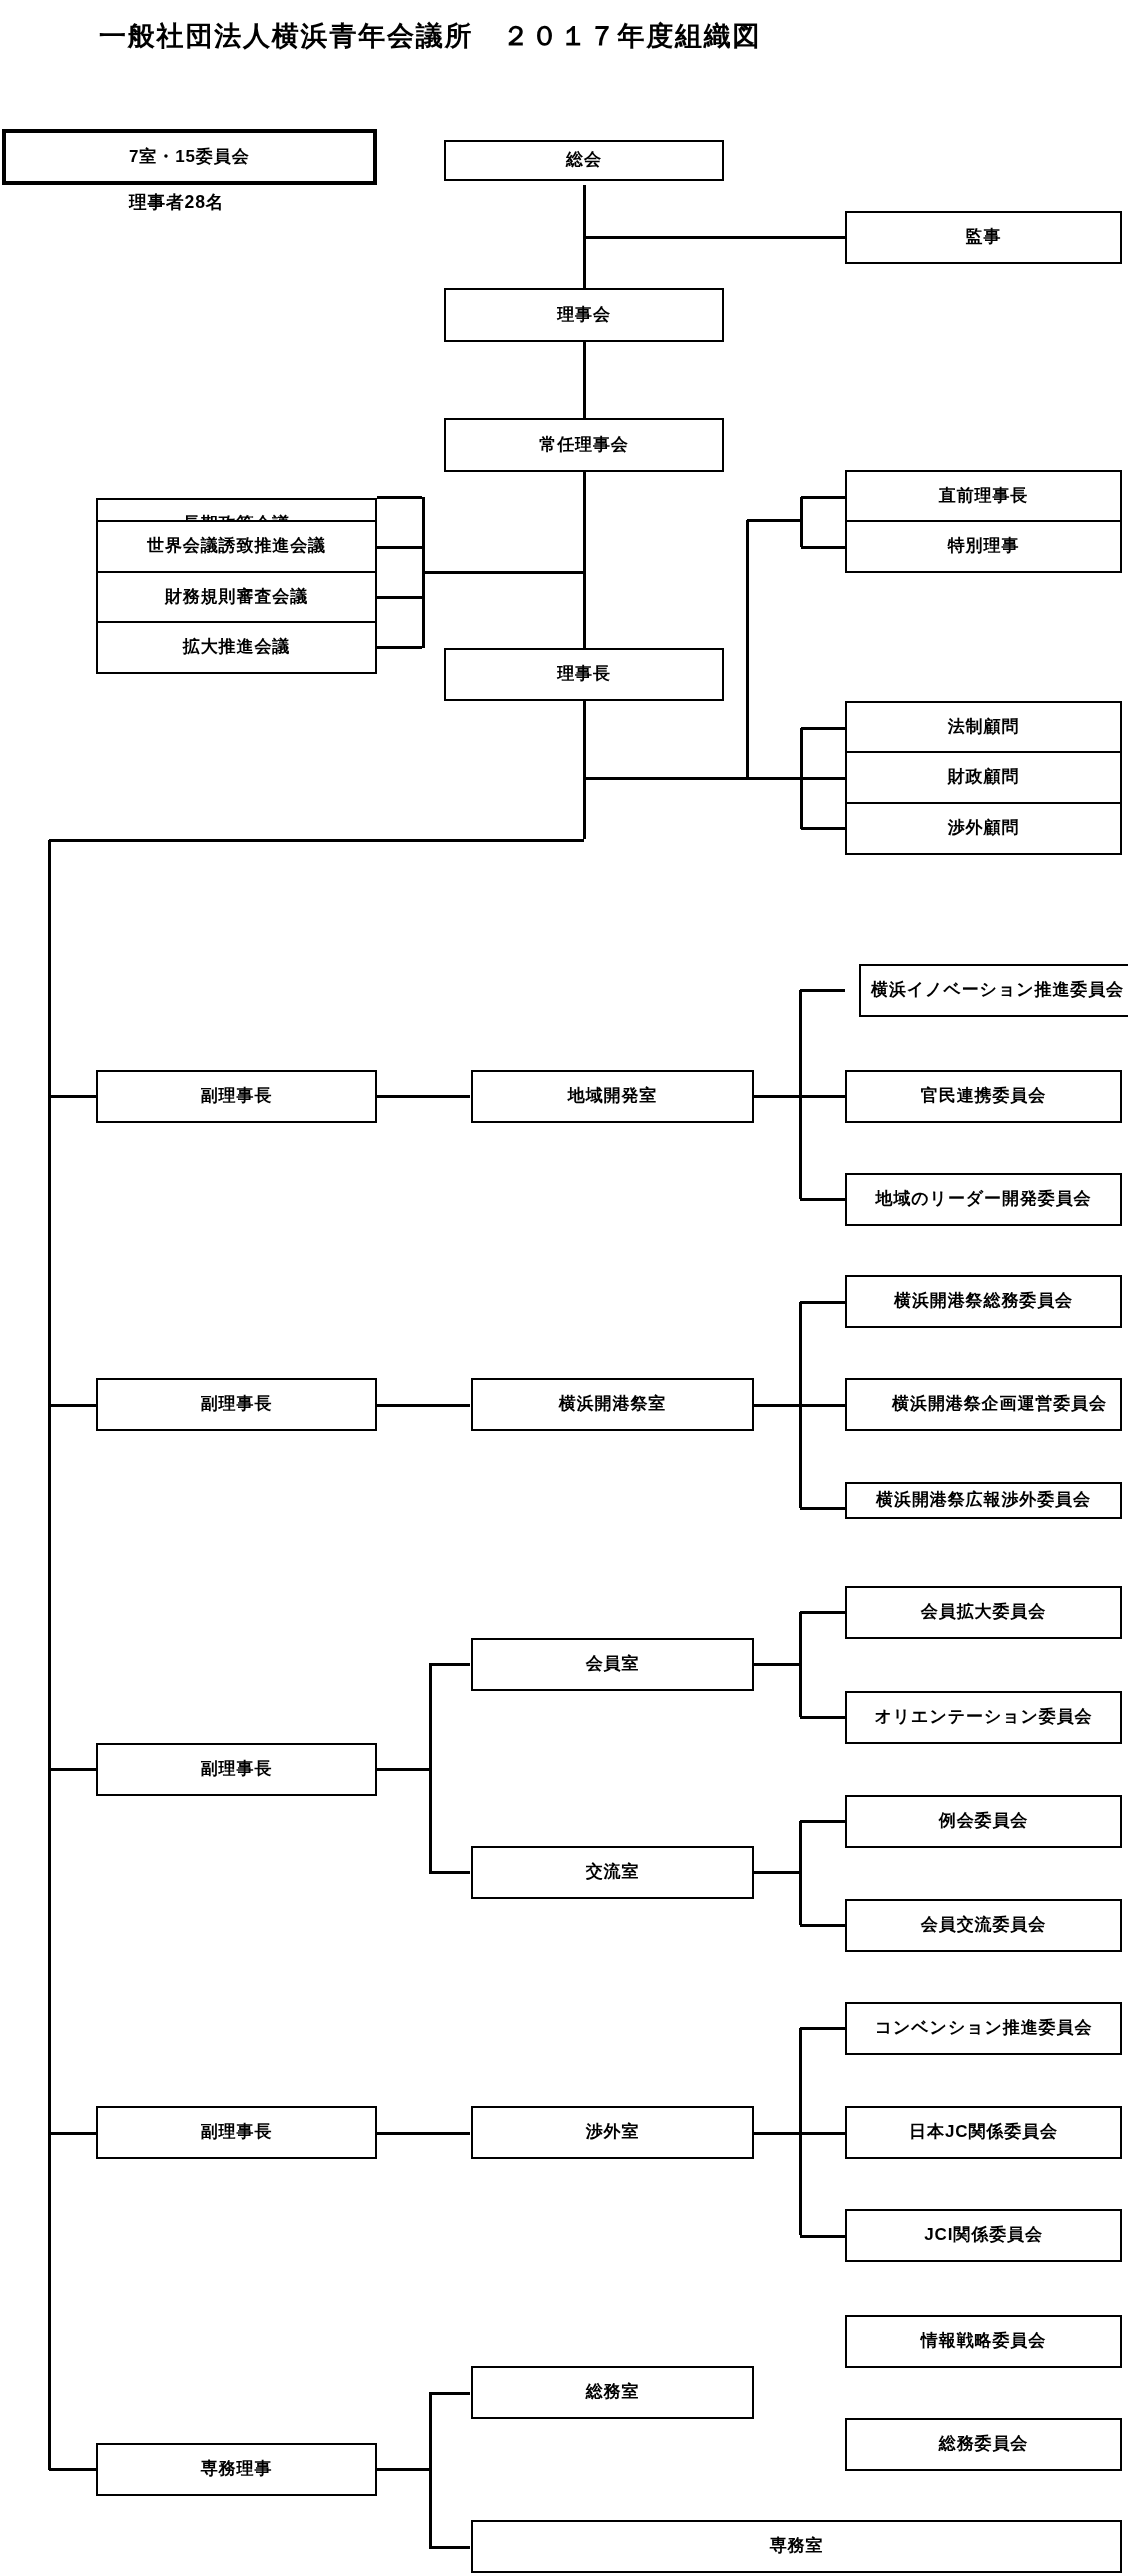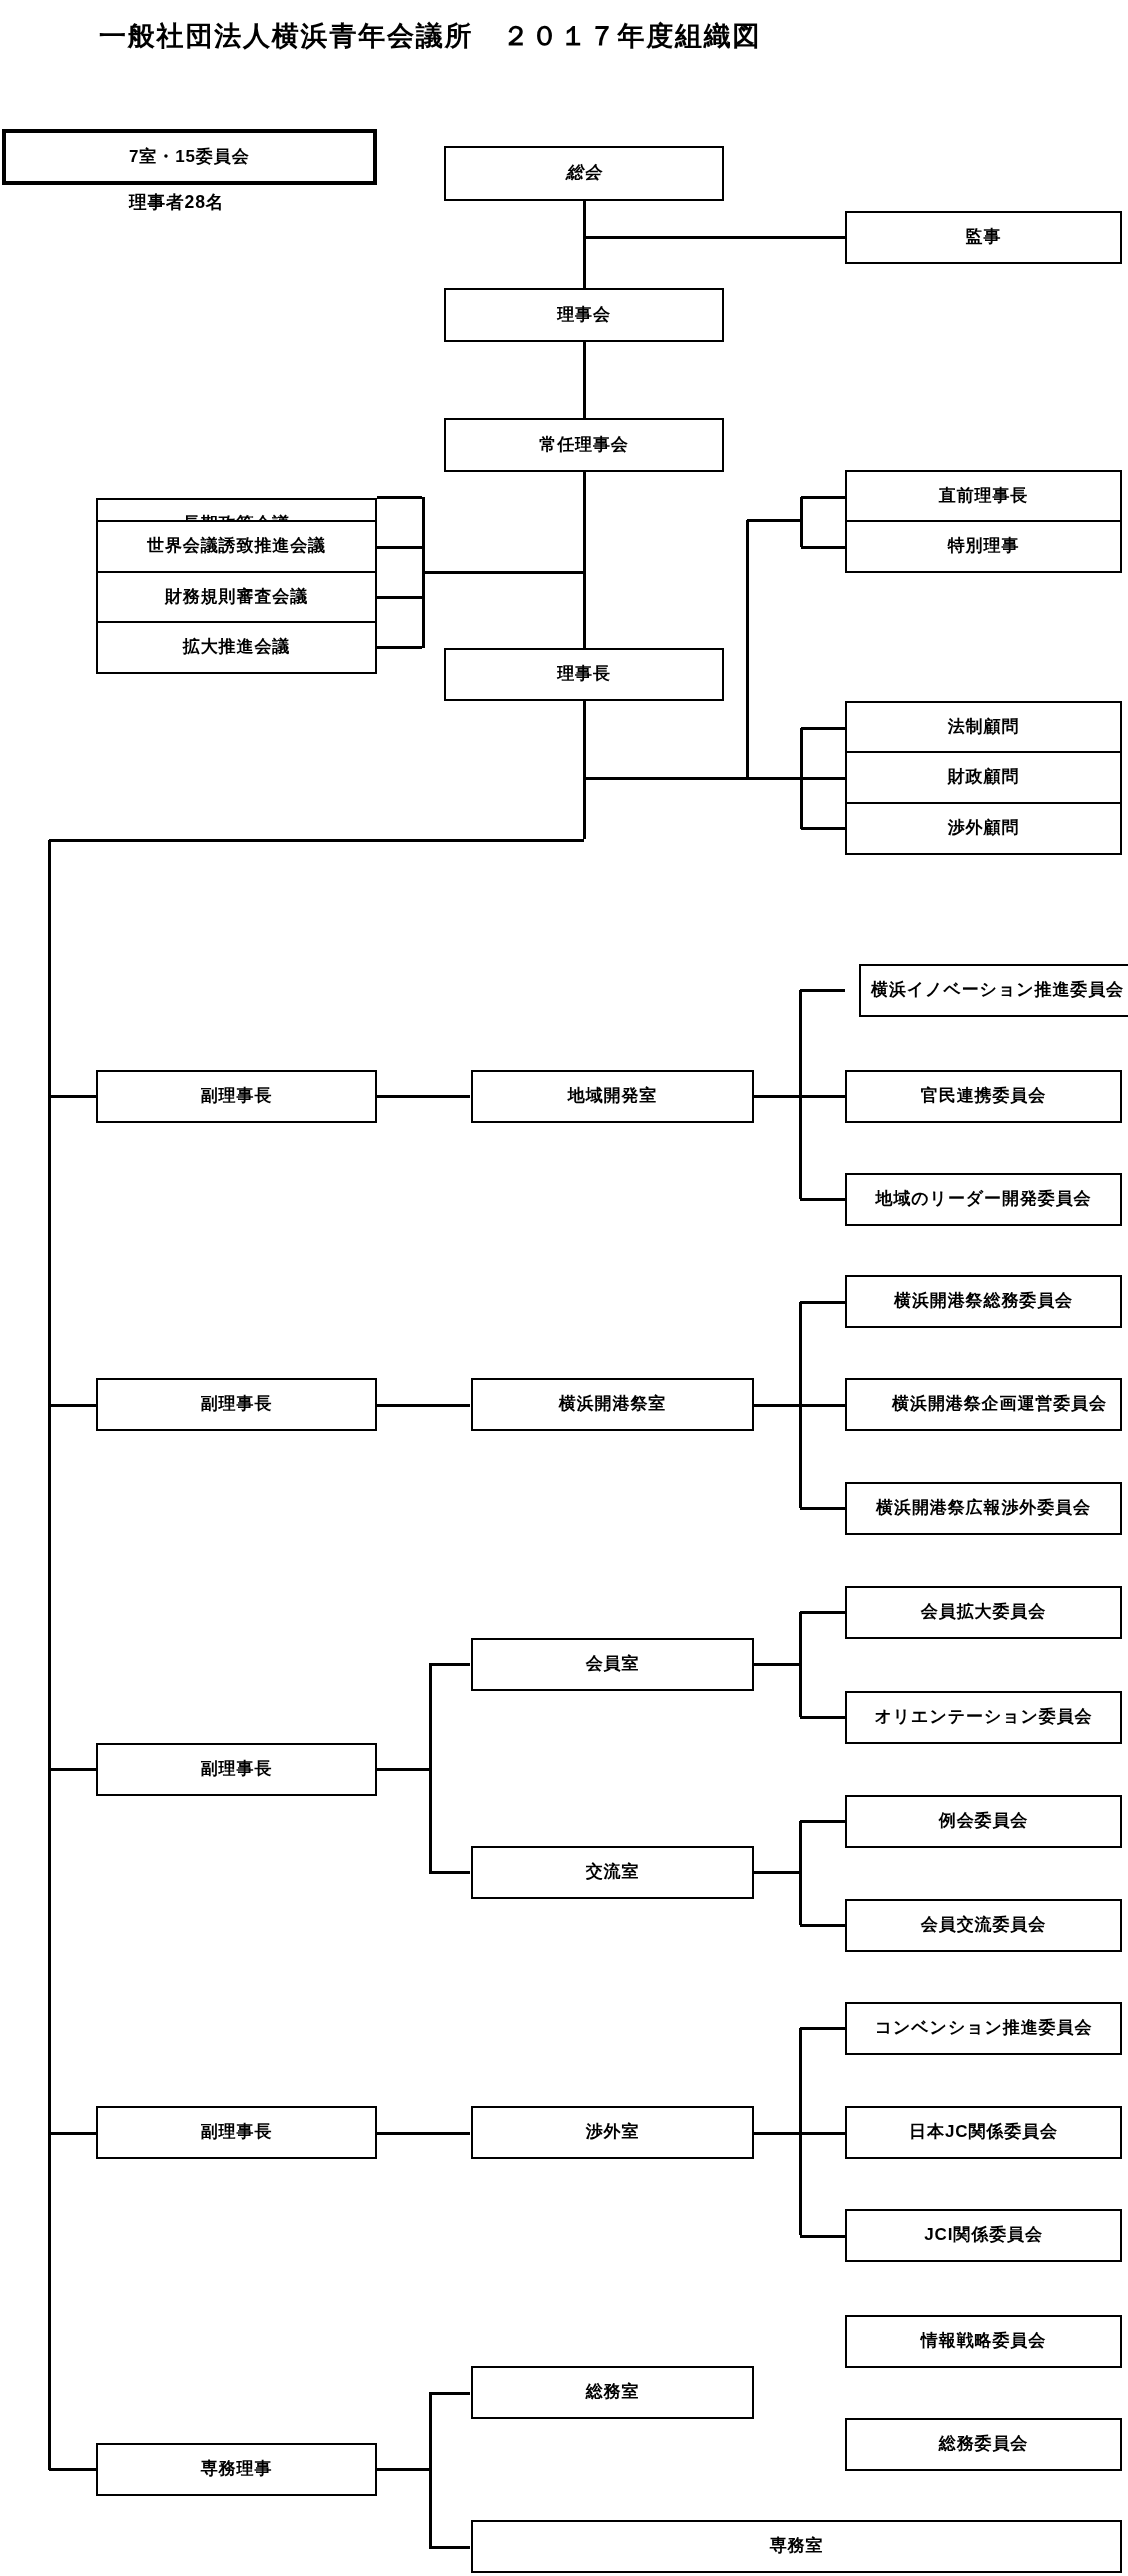--- a/index.html
+++ b/index.html
@@ -73,21 +73,21 @@
     <div class="edge" style="background: rgb(0, 0, 0); left: 754px; top: 2132px; width: 91px; height: 2.6px;"></div>
     <div class="edge" style="background: rgb(0, 0, 0); left: 799px; top: 2028px; width: 2.6px; height: 207px;"></div>
     <div class="edge" style="background: rgb(0, 0, 0); left: 800px; top: 2027px; width: 45px; height: 2.6px;"></div>
     <div class="edge" style="background: rgb(0, 0, 0); left: 800px; top: 2235px; width: 45px; height: 2.6px;"></div>
     <div class="edge" style="background: rgb(0, 0, 0); left: 49px; top: 2468px; width: 48px; height: 2.6px;"></div>
     <div class="edge" style="background: rgb(0, 0, 0); left: 377px; top: 2468px; width: 52px; height: 2.6px;"></div>
     <div class="edge" style="background: rgb(0, 0, 0); left: 429px; top: 2393px; width: 2.6px; height: 154px;"></div>
     <div class="edge" style="background: rgb(0, 0, 0); left: 429px; top: 2392px; width: 41px; height: 2.6px;"></div>
     <div class="edge" style="background: rgb(0, 0, 0); left: 429px; top: 2546px; width: 41px; height: 2.6px;"></div>
     <div class="node bold" style="left: 1.8px; top: 129px; width: 375px; height: 56px;">7室・15委員会</div>
-    <div class="node" style="left: 444px; top: 146px; width: 280px; height: 55px; font-style: italic;">総会</div>
+    <div class="node" style="left: 444px; top: 140px; width: 280px; height: 41px;">総会</div>
     <div class="node" style="left: 845px; top: 211px; width: 277px; height: 53px;">監事</div>
     <div class="node" style="left: 444px; top: 288px; width: 280px; height: 54px;">理事会</div>
     <div class="node" style="left: 444px; top: 418px; width: 280px; height: 54px;">常任理事会</div>
     <div class="node" style="left: 96px; top: 470px; width: 281px; height: 53px; margin-top: 28px;">長期政策会議</div>
     <div class="node" style="left: 96px; top: 520px; width: 281px; height: 53px;">世界会議誘致推進会議</div>
     <div class="node" style="left: 96px; top: 571px; width: 281px; height: 53px;">財務規則審査会議</div>
     <div class="node" style="left: 96px; top: 621px; width: 281px; height: 53px;">拡大推進会議</div>
     <div class="node" style="left: 845px; top: 470px; width: 277px; height: 53px;">直前理事長</div>
     <div class="node" style="left: 845px; top: 520px; width: 277px; height: 53px;">特別理事</div>
     <div class="node" style="left: 444px; top: 648px; width: 280px; height: 53px;">理事長</div>
@@ -96,21 +96,21 @@
     <div class="node" style="left: 845px; top: 802px; width: 277px; height: 53px;">渉外顧問</div>
     <div class="node" style="left: 96px; top: 1070px; width: 281px; height: 53px;">副理事長</div>
     <div class="node" style="left: 471px; top: 1070px; width: 283px; height: 53px;">地域開発室</div>
     <div class="node" style="left: 845px; top: 964px; width: 277px; height: 53px; margin-left: 14px;">横浜イノベーション推進委員会</div>
     <div class="node" style="left: 845px; top: 1070px; width: 277px; height: 53px;">官民連携委員会</div>
     <div class="node" style="left: 845px; top: 1173px; width: 277px; height: 53px;">地域のリーダー開発委員会</div>
     <div class="node" style="left: 96px; top: 1378px; width: 281px; height: 53px;">副理事長</div>
     <div class="node" style="left: 471px; top: 1378px; width: 283px; height: 53px;">横浜開港祭室</div>
     <div class="node" style="left: 845px; top: 1275px; width: 277px; height: 53px;">横浜開港祭総務委員会</div>
     <div class="node" style="left: 845px; top: 1378px; width: 277px; height: 53px; padding-left: 32px;">横浜開港祭企画運営委員会</div>
-    <div class="node" style="left: 845px; top: 1482px; width: 277px; height: 53px;">横浜開港祭広報渉外委員会</div>
+    <div class="node" style="left: 845px; top: 1482px; width: 277px; height: 37px;">横浜開港祭広報渉外委員会</div>
     <div class="node" style="left: 96px; top: 1743px; width: 281px; height: 53px;">副理事長</div>
     <div class="node" style="left: 471px; top: 1638px; width: 283px; height: 53px;">会員室</div>
     <div class="node" style="left: 845px; top: 1586px; width: 277px; height: 53px;">会員拡大委員会</div>
     <div class="node" style="left: 845px; top: 1691px; width: 277px; height: 53px;">オリエンテーション委員会</div>
     <div class="node" style="left: 471px; top: 1846px; width: 283px; height: 53px;">交流室</div>
     <div class="node" style="left: 845px; top: 1795px; width: 277px; height: 53px;">例会委員会</div>
     <div class="node" style="left: 845px; top: 1899px; width: 277px; height: 53px;">会員交流委員会</div>
     <div class="node" style="left: 96px; top: 2106px; width: 281px; height: 53px;">副理事長</div>
     <div class="node" style="left: 471px; top: 2106px; width: 283px; height: 53px;">渉外室</div>
     <div class="node" style="left: 845px; top: 2002px; width: 277px; height: 53px;">コンベンション推進委員会</div>

